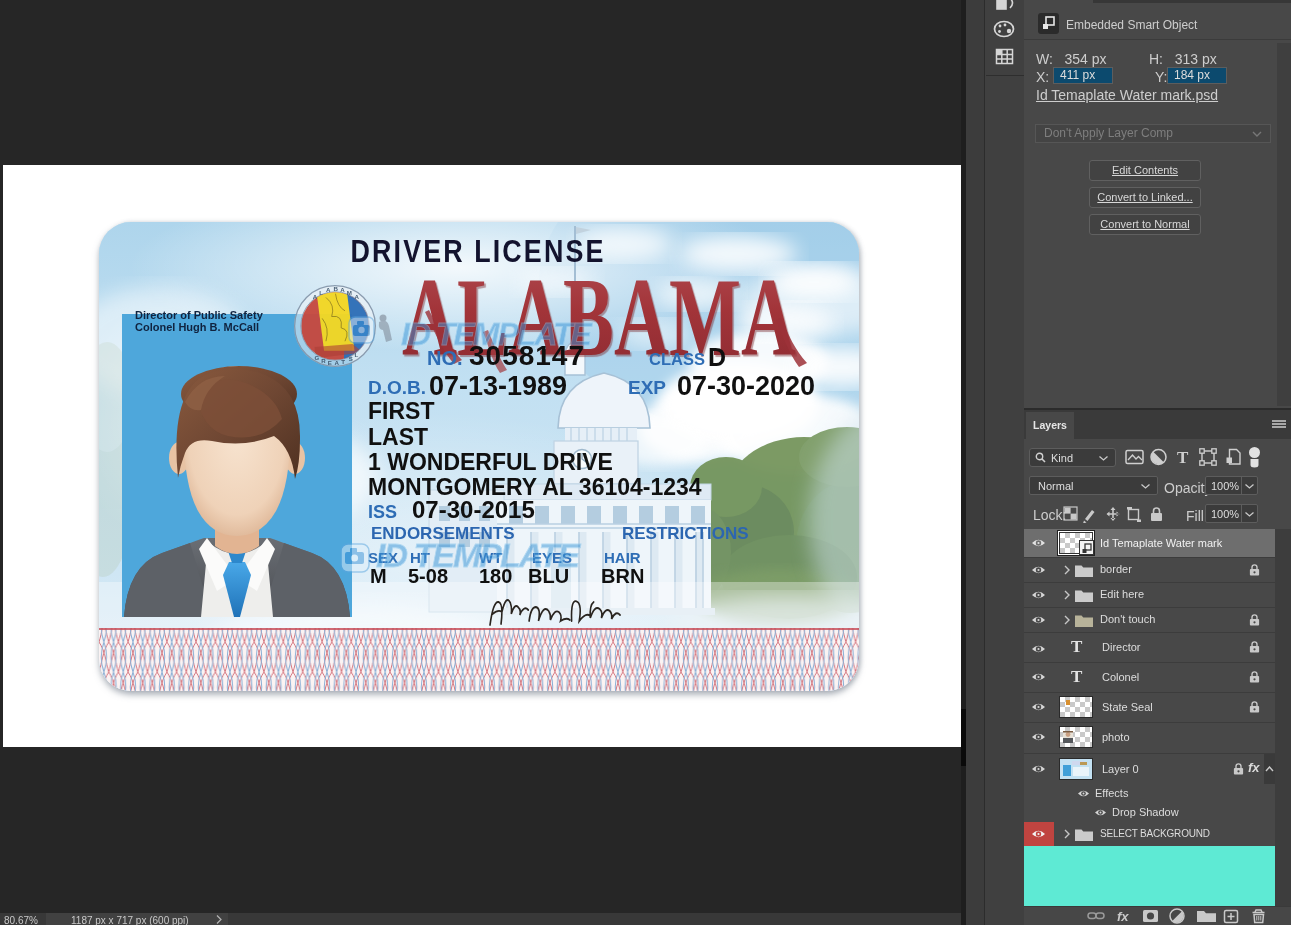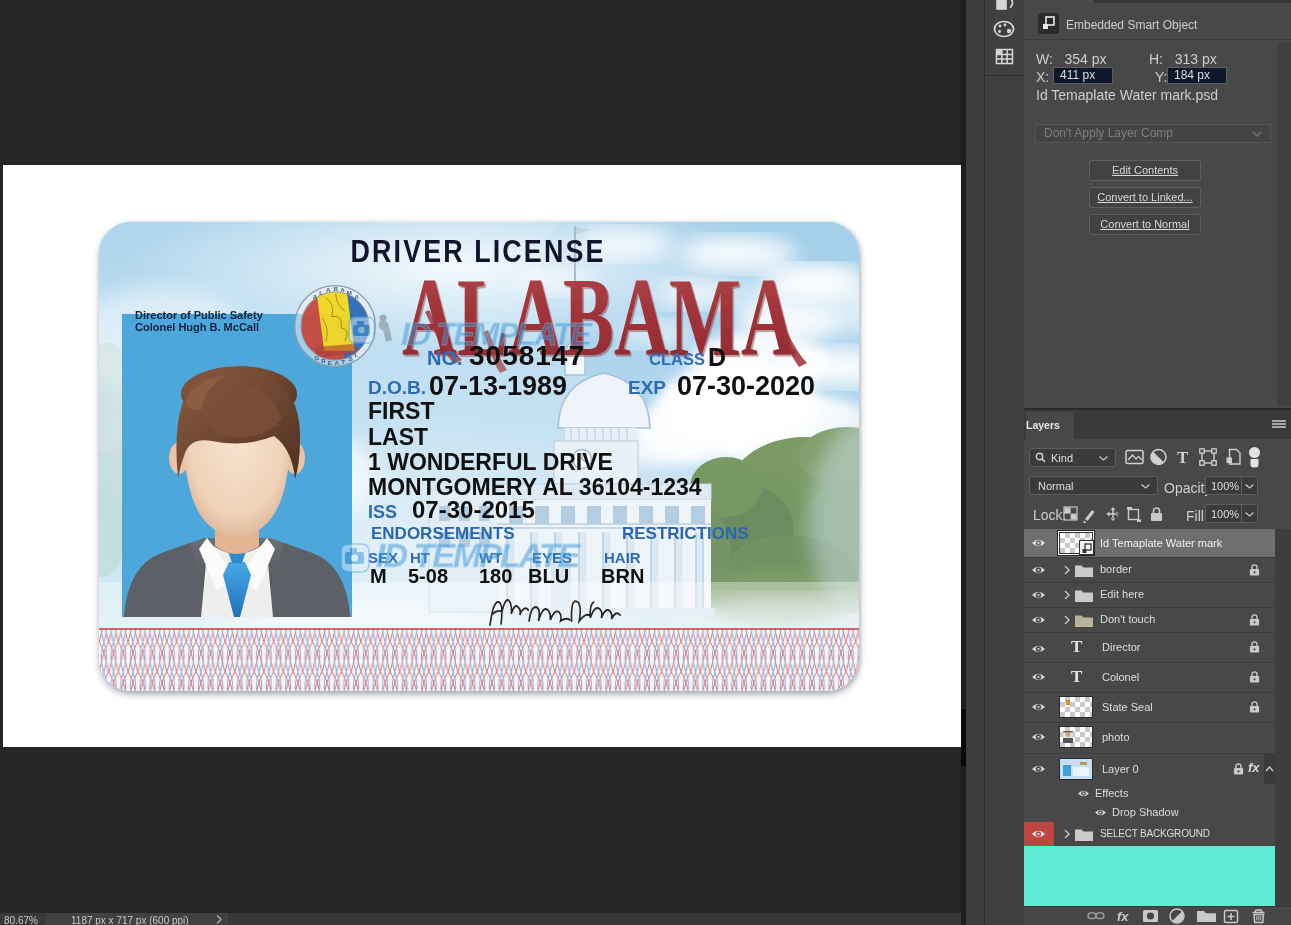--- a/index.html
+++ b/index.html
@@ -20,32 +20,32 @@
 #panelcol { position:absolute; left:1024px; top:0; width:267px; height:925px; background:#484848; }
 
 
 #props { position:absolute; left:0; top:0; width:267px; height:408px; background:#484848; }
 #props .toptabs { position:absolute; left:69px; top:0; width:198px; height:3px; background:#373737; }
 #soicon { position:absolute; left:14px; top:13px; width:21px; height:21px; background:#2b2b2b; border-radius:3px; }
 .ptxt { color:#cdcdcd; font-size:14px; }
 #props .hdr { position:absolute; left:42px; top:18px; }
 #props .sep1 { position:absolute; left:0; top:39px; width:267px; height:1px; background:#3b3b3b; }
 .scrolltrack { position:absolute; left:253px; top:43px; width:14px; height:363px; background:#3f3f3f; }
-.pinput { position:absolute; height:17px; background:#0f172a; border:1px solid #5d5d5d; color:#dcdcdc;
+.pinput { position:absolute; height:17px; background:#0c4a6e; border:1px solid #5d5d5d; color:#dcdcdc;
   font-size:12px; padding-left:6px; line-height:15px; }
 .pbtn { position:absolute; left:65px; width:112px; height:21px; background:#424242; border:1px solid #606060;
   border-radius:3px; color:#d8d8d8; font-size:11px; text-align:center; line-height:19px;text-decoration:underline; }
 #pdrop { position:absolute; left:11px; top:124px; width:236px; height:19px; border:1px solid #565656;
   background:#444444; color:#7e7e7e; font-size:12px; line-height:17px; padding-left:8px; }
 
 
 #lgap { position:absolute; left:0; top:408px; width:267px; height:2px; background:#2b2b2b; }
 #ltabs { position:absolute; left:0; top:410px; width:267px; height:29px; background:#3a3a3a; }
 #ltab { position:absolute; left:2px; top:2px; width:48px; height:27px; background:#484848;
-  color:#e6e6e6; font-size:10.5px; font-weight:bold; line-height:27px; }
+  color:#e6e6e6; font-size:10.5px; font-weight:bold; text-align:center; line-height:27px; }
 #lbody { position:absolute; left:0; top:439px; width:267px; height:467px; background:#484848; }
 .lrow-sep { position:absolute; left:0; width:251px; height:1px; background:#3c3c3c; }
 #llist { position:absolute; left:0; top:90px; width:267px; height:377px; background:#5eead4; }
 #llist .rows { position:absolute; left:0; top:0; width:251px; background:#484848; }
 .ltext { position:absolute; color:#dddddd; font-size:11px; }
 .lock { position:absolute; width:11px; height:12px; }
 #ltools { position:absolute; left:0; top:467px; width:267px; height:19px; background:#474747; border-top:1px solid #3a3a3a; }
 
 
 #statusbar { position:absolute; left:0; top:913px; width:961px; height:12px; background:#383838; color:#c9c9c9; font-size:10px; }
@@ -374,21 +374,21 @@
       </div>
       <div class="ptxt hdr" style="font-size:12px;">Embedded Smart Object</div>
       <div class="sep1"></div>
       <div class="scrolltrack"></div>
       <div class="ptxt abs" style="left:12px; top:51px;">W:&nbsp;&nbsp; 354 px</div>
       <div class="ptxt abs" style="left:125px; top:51px;">H:&nbsp;&nbsp; 313 px</div>
       <div class="ptxt abs" style="left:12px; top:69px;">X:</div>
       <div class="pinput" style="left:29px; top:67px; width:60px;">411 px</div>
       <div class="ptxt abs" style="left:131px; top:69px;">Y:</div>
       <div class="pinput" style="left:143px; top:67px; width:60px;">184 px</div>
-      <div class="ptxt abs" style="left:12px; top:87px;">Id Temaplate Water mark.psd</div>
+      <div class="ptxt abs" style="left:12px; top:87px;text-decoration:underline;">Id Temaplate Water mark.psd</div>
       <div id="pdrop">Don't Apply Layer Comp
         <svg width="10" height="6" viewBox="0 0 10 6" style="position:absolute; right:8px; top:6px;">
           <path d="M1 1 L5 5 L9 1" stroke="#777" stroke-width="1.4" fill="none"></path>
         </svg>
       </div>
       <div class="pbtn" style="top:160px;">Edit Contents</div>
       <div class="pbtn" style="top:187px;">Convert to Linked...</div>
       <div class="pbtn" style="top:214px;">Convert to Normal</div>
     </div>
     <div id="lgap"></div>

